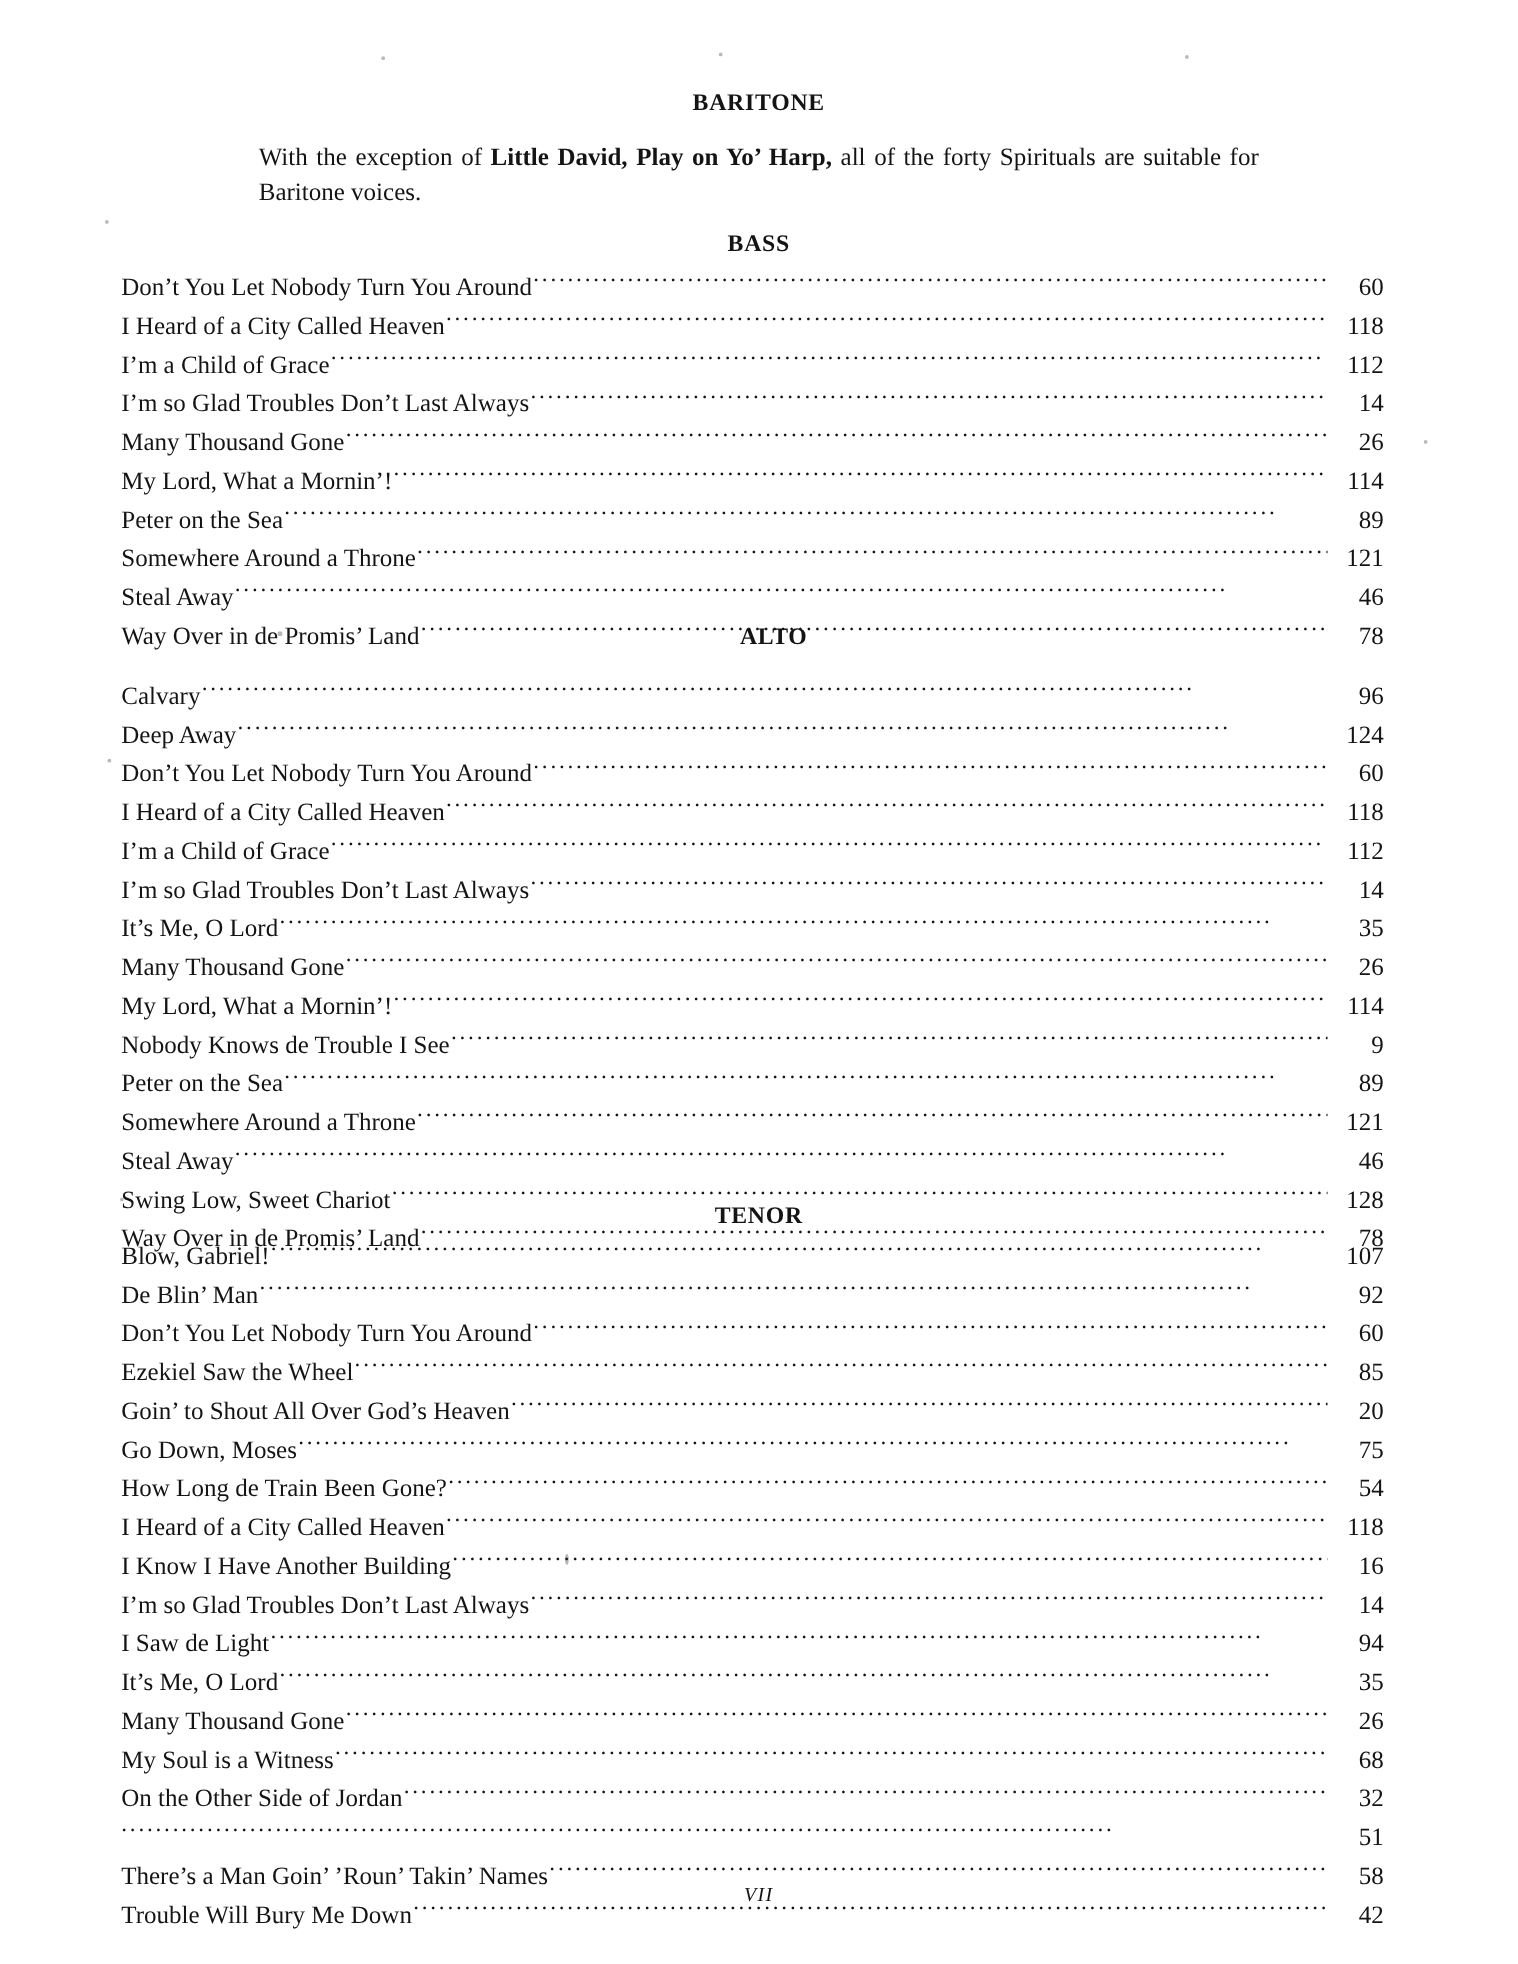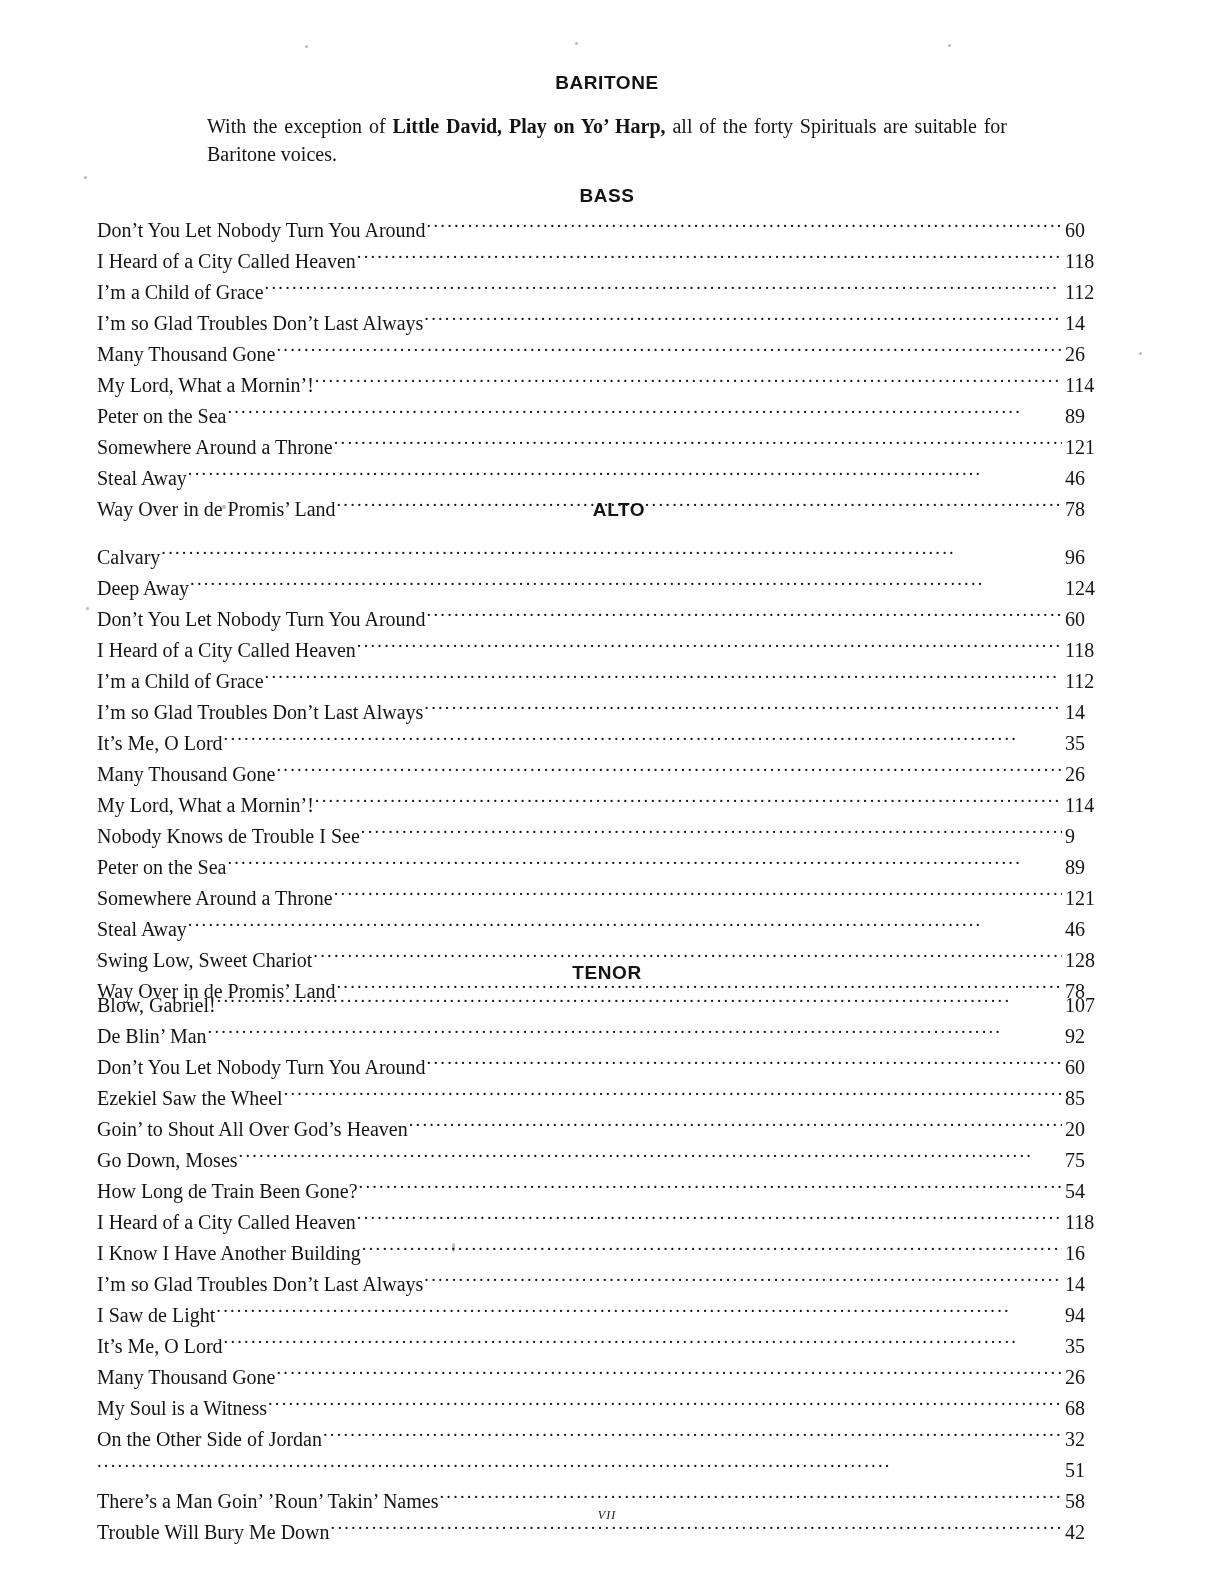--- a/index.html
+++ b/index.html
@@ -30,21 +30,21 @@
     border-radius: 50%;
     pointer-events: none;
   }
 
   
   .section-heading {
     text-align: center;
     font-weight: bold;
     font-size: 19px;
     letter-spacing: 0.6px;
-    font-family: Liberation Sans, sans-serif;
+    font-family: Liberation Serif, serif;
   }
 
   
   .intro {
     margin: 0 auto;
     width: 800px;
     font-size: 20px;
     line-height: 28px;
     text-align: justify;
     text-justify: inter-word;
@@ -82,20 +82,21 @@
     content: ". . . . . . . . . . . . . . . . . . . . . . . . . . . . . . . . . . . . . . . . . . . . . . . . . . . . . . . . . . . . . . . . . . . . . . . . . . . . . . . . . . . . . . . . . . . . . . . . . . . . . . . . . . . . . . . . . . . .";
     position: absolute;
     left: 0;
     bottom: 0;
     letter-spacing: -1.2px;
     font-size: 18.5px;
     white-space: nowrap;
   }
   .entry-page {
     flex: 0 0 42px;
+    text-align: right;
     font-variant-numeric: lining-nums;
   }
 
   
   .block { position: absolute; left: 0; right: 0; }
 
   #baritone-heading { top: 72px; }
   #baritone-intro   { top: 112px; }
   #bass-heading     { top: 185px; }
   #bass-list        { top: 215px; }
@@ -103,21 +104,21 @@
   #alto-list        { top: 542px; }
   #tenor-heading    { top: 962px; }
   #tenor-list       { top: 990px; }
 
   .folio {
     position: absolute;
     top: 1508px;
     left: 0;
     right: 0;
     text-align: center;
-    font-size: 12px;
+    font-size: 16px;
     letter-spacing: 1px;
     font-style: italic;
   }
 </style>
 </head>
 <body>
 
 <div class="page">
 
   <div class="speck" style="left:305px;  top:45px;  width:3px; height:3px;"></div>

